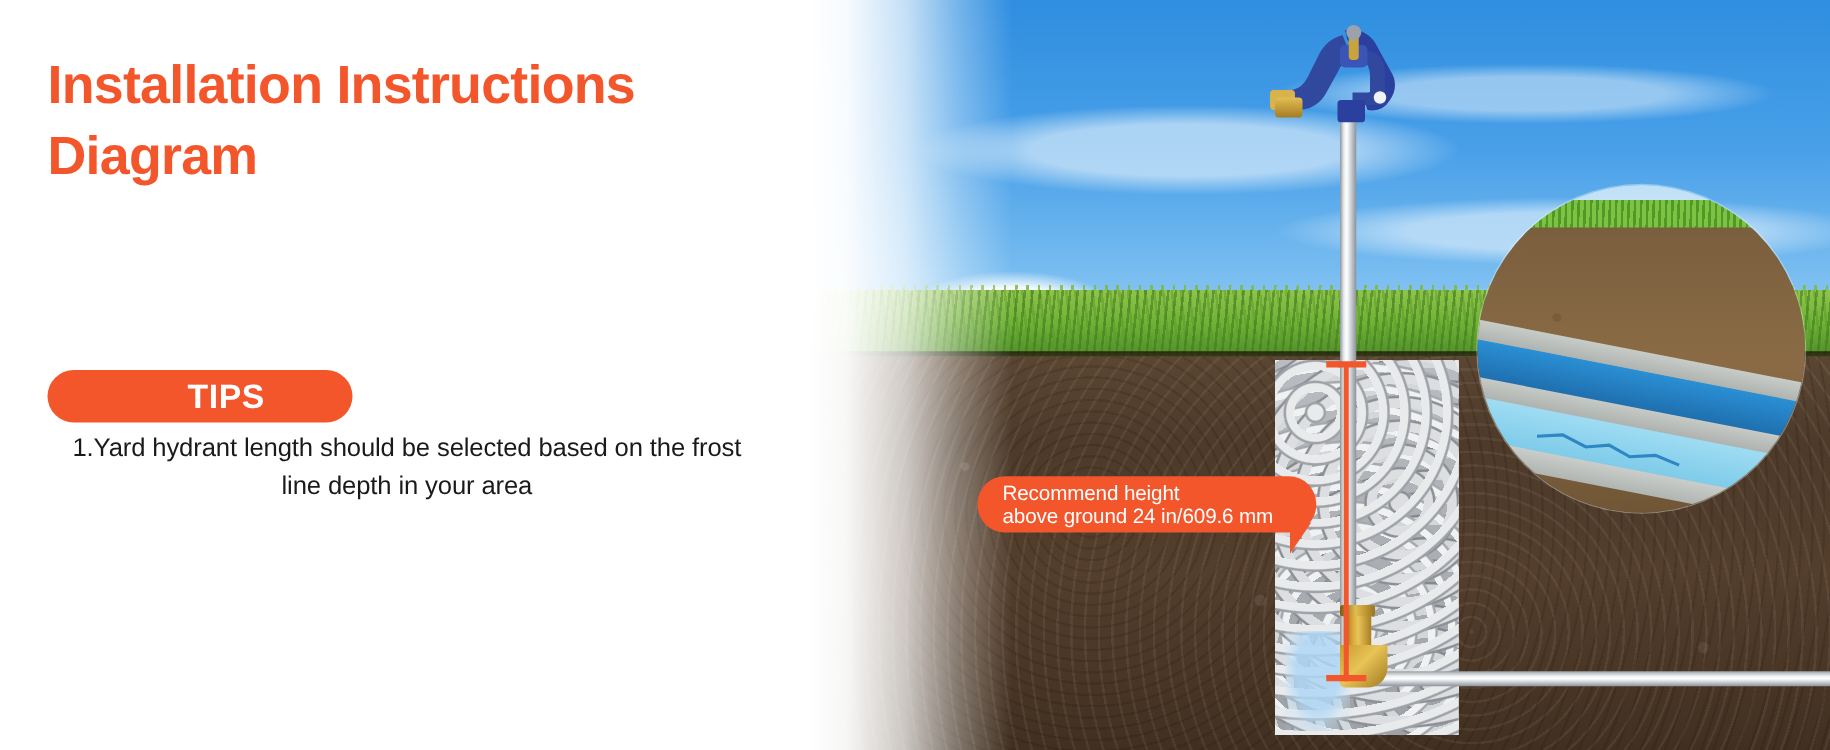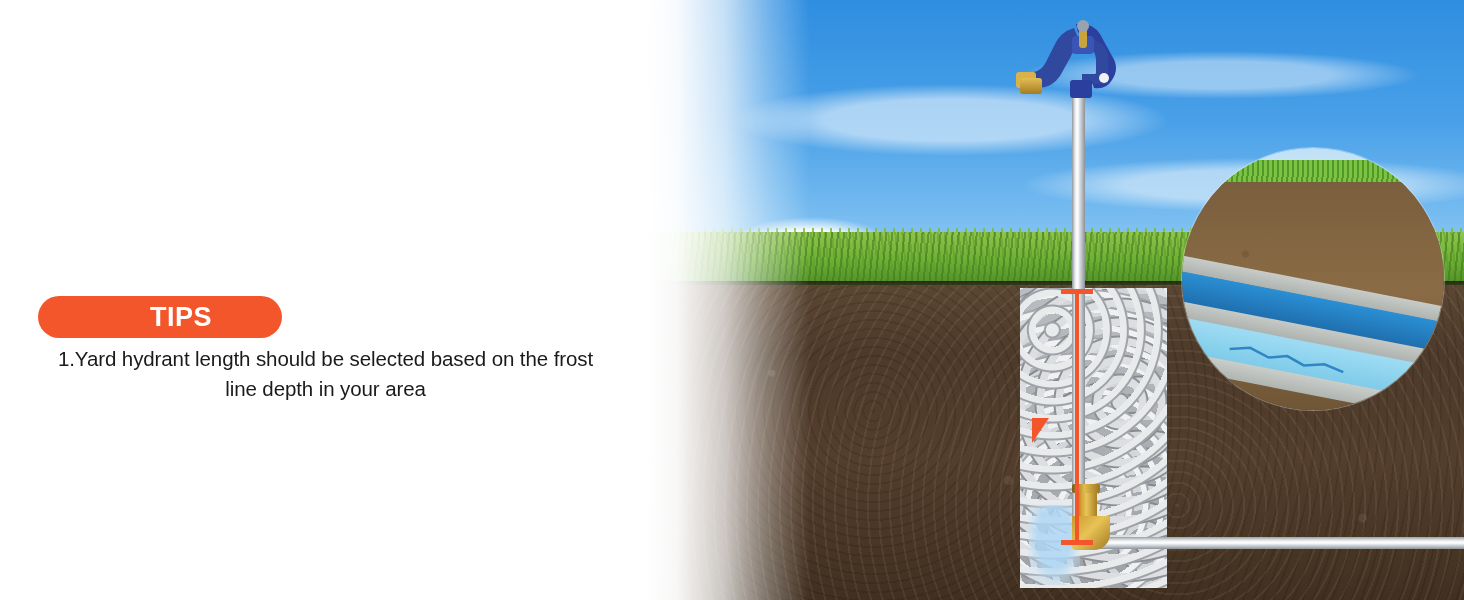--- a/index.html
+++ b/index.html
@@ -273,20 +273,22 @@
     z-index: 38;
   }
 </style>
 </head>
 <body>
 
 <div id="page">
 
   <div id="left-panel">
 
+    <div id="page-title">Installation Instructions
+Diagram</div>
 
     <div id="tips-badge">
       <div id="tips-badge-label">TIPS</div>
     </div>
 
     <div id="tips-list">
       <div class="tip-line">1.Yard hydrant length should be selected based on the frost
 line depth in your area</div>
     </div>
 
@@ -339,14 +341,18 @@
     </div>
 
     <div class="hero-layer" id="dim-line"></div>
     <div class="dim-cap" id="dim-cap-top"></div>
     <div class="dim-cap" id="dim-cap-bottom"></div>
 
     <div class="hero-layer" id="hero-fade"></div>
   </div>
 
   <div id="callout-tail"></div>
+  <div id="callout">
+    <div id="callout-text">Recommend height
+above ground 24 in/609.6 mm</div>
+  </div>
 
 </div>
 
 </body></html>

